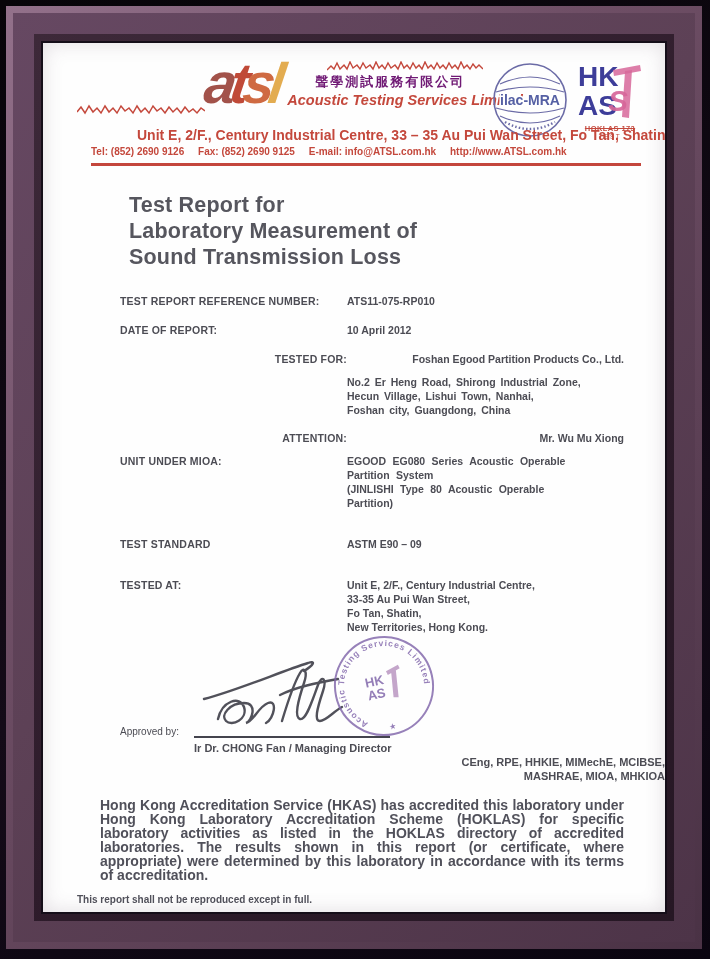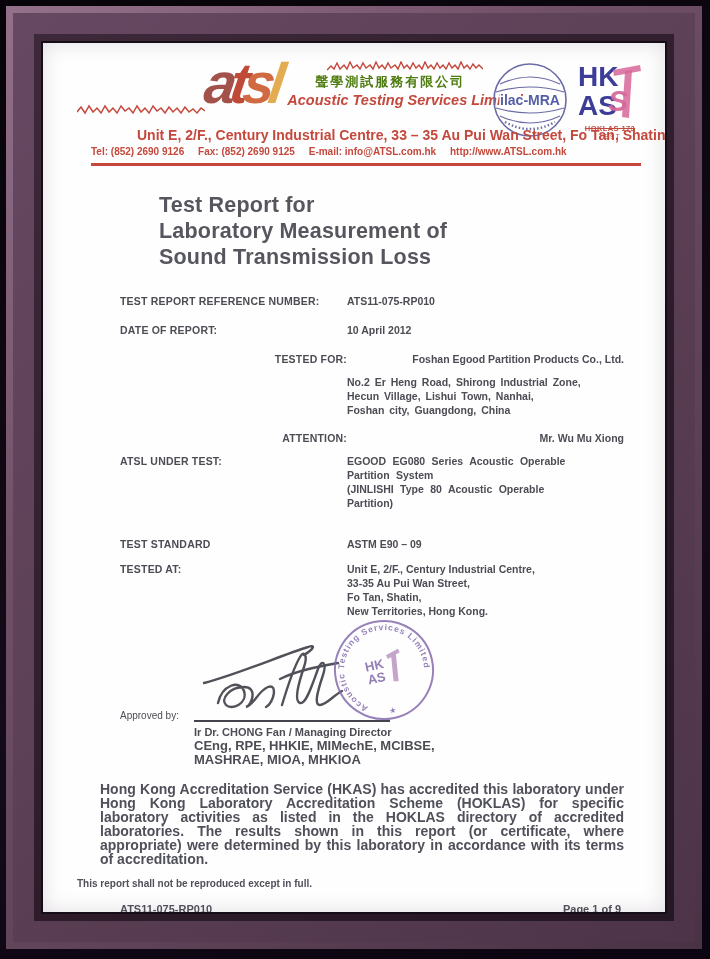--- a/index.html
+++ b/index.html
@@ -26,57 +26,57 @@
   .logo-row{display:flex;align-items:flex-start;margin:16px 22px 0 34px;height:64px;}
   .squig-left{flex:0 0 128px;margin-top:42px;}
   .atsl{font-style:italic;font-weight:bold;font-size:57px;line-height:54px;
     transform:skewX(-8deg);letter-spacing:-6px;margin-top:-3px;white-space:nowrap;}
   .atsl .la{color:#a2524a;}
   .atsl .lt{color:#c04a38;}
   .atsl .ls{color:#cf6a42;}
   .atsl .ll{color:#e3ac50;}
   .logo-right{margin-left:0;width:208px;flex:0 0 208px;}
   .squig-top{display:block;margin:2px 0 0 48px;}
-  .zh{color:#4d7c0f;font-weight:bold;font-size:13px;letter-spacing:2px;
+  .zh{color:#701a75;font-weight:bold;font-size:13px;letter-spacing:2px;
     margin:0 0 0 36px;white-space:nowrap;}
   .en{color:#c4483c;font-style:italic;font-weight:bold;font-size:14.5px;
     margin:1px 0 0 8px;white-space:nowrap;}
   .ilac{margin-left:auto;margin-top:2px;text-align:right;}
   .hkas{margin-left:8px;text-align:center;margin-top:2px;width:66px;}
   .hoklas{color:#c4483c;font-size:7.5px;font-weight:bold;letter-spacing:.4px;
     text-decoration:line-through;margin-top:1px;white-space:nowrap;}
   .hoklas-test{color:#c4483c;font-size:6.5px;letter-spacing:1.5px;}
   .addr{color:#c4483c;font-size:14px;font-weight:bold;margin:4px 0 0 48px;white-space:nowrap;padding-left:46px;}
   .contact{color:#c4483c;font-size:10px;font-weight:bold;margin:3px 8px 0 48px;white-space:pre;}
   .redline{height:3px;background:#c4463c;margin:6px 24px 0 48px;}
 
   
   .title{white-space:pre-line;color:#56565e;font-size:21.5px;line-height:26px;
-    font-weight:bold;margin:26px 0 0 116px;letter-spacing:.2px;}
+    font-weight:bold;margin:26px 0 0 86px;letter-spacing:.2px;}
   .fields{margin:24px 41px 0 77px;color:#4c4c54;}
   .frow{display:flex;margin-bottom:15px;}
   .frow.tight{margin-bottom:9px;text-align:right;}
   .frow.addr-row{margin-bottom:14px;}
   .frow.wide{margin-bottom:27px;}
-  .frow.mid{margin-bottom:11px;align-items:flex-end;}
+  .frow.mid{margin-bottom:27px;align-items:flex-end;}
   .frow.last{margin-bottom:0;}
   .flabel{flex:0 0 227px;font-weight:bold;font-size:10.5px;line-height:14px;letter-spacing:.2px;}
   .fvalue{flex:1;font-weight:bold;font-size:10.5px;line-height:14px;white-space:pre-line;}
   .fvalue.just{word-spacing:3.5px;}
   .fvalue.just2{word-spacing:2px;}
 
   
   .sig-row{display:flex;align-items:flex-end;margin:30px 0 0 77px;position:relative;}
   .approved{font-size:10px;font-weight:normal;color:#4c4c54;flex:0 0 74px;padding-bottom:1px;margin-top:20px;}
   .sig-wrap{position:relative;width:196px;height:72px;border-bottom:2px solid #44444e;}
   .signature-svg{position:absolute;left:2px;bottom:-6px;}
   .stamp-svg{position:absolute;left:138px;top:-30px;opacity:.82;transform:rotate(-12deg);}
   .sig-names{margin:3px 0 0 151px;color:#4c4c54;}
   .sig-name{font-size:11px;font-weight:bold;line-height:14px;}
-  .sig-creds{font-size:13px;font-weight:bold;line-height:14px;white-space:pre-line;}
+  .sig-creds{font-size:11px;font-weight:bold;line-height:14px;white-space:pre-line;text-align:right;}
 
   
   .accred{margin:15px 41px 0 57px;font-size:14px;line-height:14px;font-weight:bold;
     color:#50505a;text-align:justify;}
   .repro{margin:12px 0 0 34px;font-size:10px;font-weight:bold;color:#50505a;}
   .bottomrow{display:flex;justify-content:space-between;margin:14px 44px 0 77px;
     font-size:11px;font-weight:bold;color:#50505a;}
 </style>
 </head>
 <body>
@@ -148,21 +148,21 @@
           <div class="flabel"></div>
           <div class="fvalue just2">No.2 Er Heng Road, Shirong Industrial Zone,
 Hecun Village, Lishui Town, Nanhai,
 Foshan city, Guangdong, China</div>
         </div>
         <div class="frow tight">
           <div class="flabel">ATTENTION:</div>
           <div class="fvalue">Mr. Wu Mu Xiong</div>
         </div>
         <div class="frow wide">
-          <div class="flabel">ATSL UNDER TEST:</div>
+          <div class="flabel">UNIT UNDER MIOA:</div>
           <div class="fvalue just">EGOOD EG080 Series Acoustic Operable
 Partition System
 (JINLISHI Type 80 Acoustic Operable
 Partition)</div>
         </div>
         <div class="frow mid">
           <div class="flabel">TEST STANDARD</div>
           <div class="fvalue">ASTM E90 – 09</div>
         </div>
         <div class="frow last">

